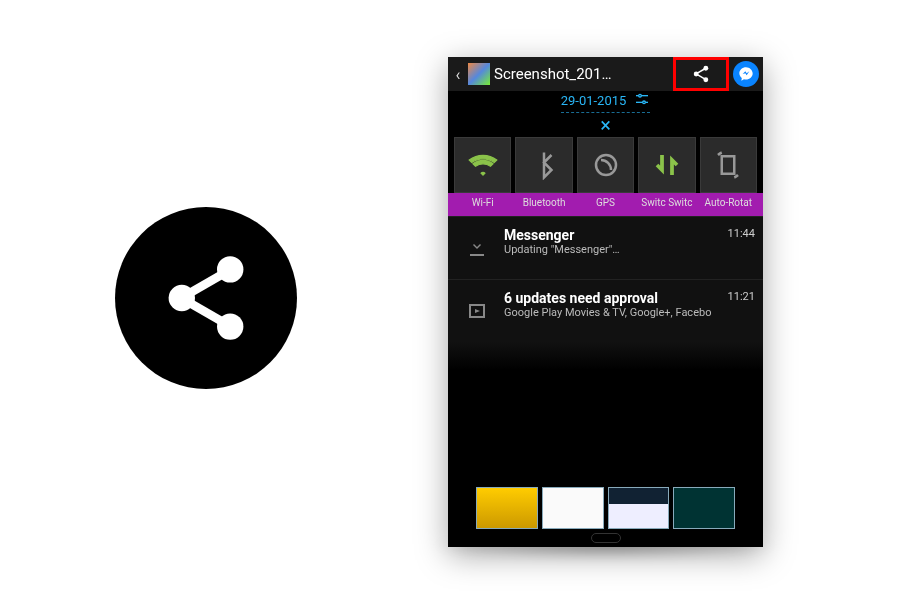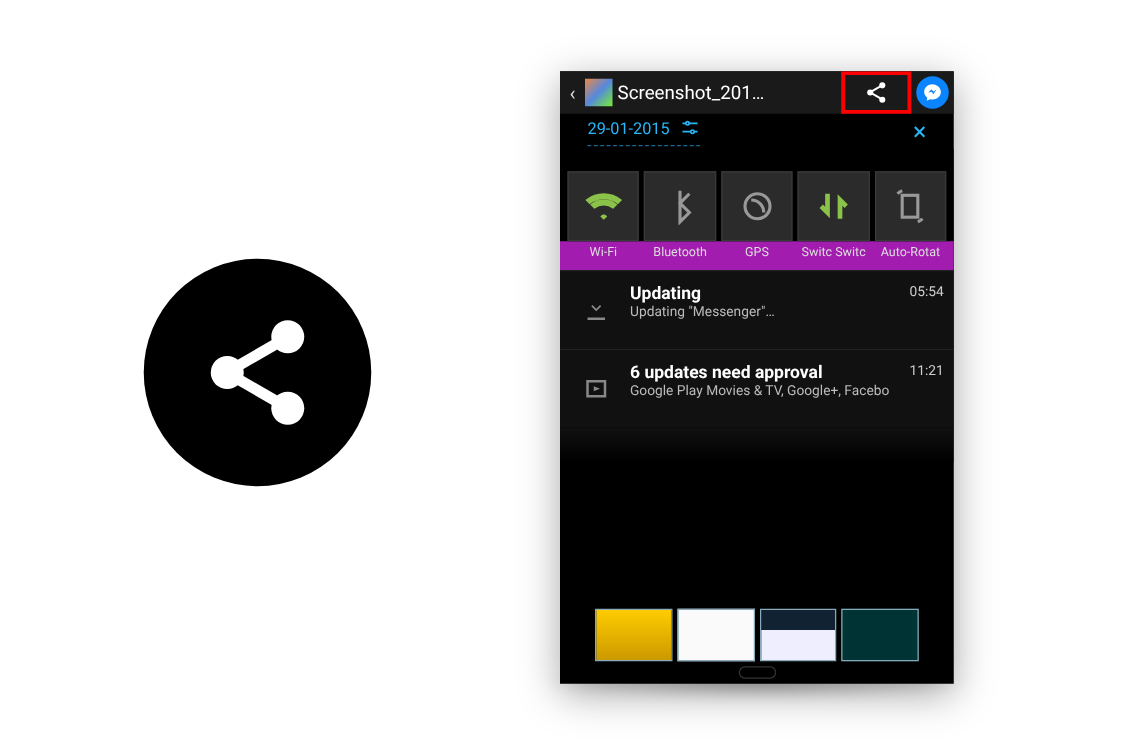--- a/index.html
+++ b/index.html
@@ -67,23 +67,24 @@
     width: 26px; height:26px; border-radius:50%;
     background:#0a84ff; margin-left:4px;
     display:flex; align-items:center; justify-content:center;
   }
   .appbar .msg-bubble svg{width:16px;height:16px;}
 
   
   .daterow {
     height: 28px;
     display:flex; align-items:center; justify-content:space-between;
-    padding: 0 22px;
+    padding: 0 10px;
     color:#29b6f6;
     font-size:13px;
+    flex-direction:column;
   }
   .daterow .left { display:flex; align-items:center; gap:8px; border-bottom:1px dashed rgba(41,182,246,.6); padding-bottom:2px;}
   .daterow .sliders svg{width:16px;height:16px;}
   .daterow .close { font-size:20px; color:#29b6f6; cursor:pointer; }
 
   .spacer { height:18px; background:#000; }
 
   
   .qs {
     display:flex; gap:4px; padding:0 6px;
@@ -255,24 +256,24 @@
     <span>Auto-Rotat</span>
   </div>
 
   <div class="notif">
     <div class="nicon">
       <svg viewBox="0 0 24 24">
           <path d="M12 3v10l-4-4 1-1 3 3 3-3 1 1-4 4zM5 18h14v2H5z"></path>
         </svg>
     </div>
     <div class="body">
-      <div class="title">Updating</div>
+      <div class="title">Messenger</div>
       <div class="sub">Updating "Messenger"…</div>
     </div>
-    <div class="time">05:54</div>
+    <div class="time">11:44</div>
   </div>
 
   <div class="notif">
     <div class="nicon">
       <svg viewBox="0 0 24 24">
           <path d="M5 6h14v12H5z" fill="none" stroke="#888" stroke-width="2"></path>
           <path d="M10 10l5 2-5 2z"></path>
         </svg>
     </div>
     <div class="body">

